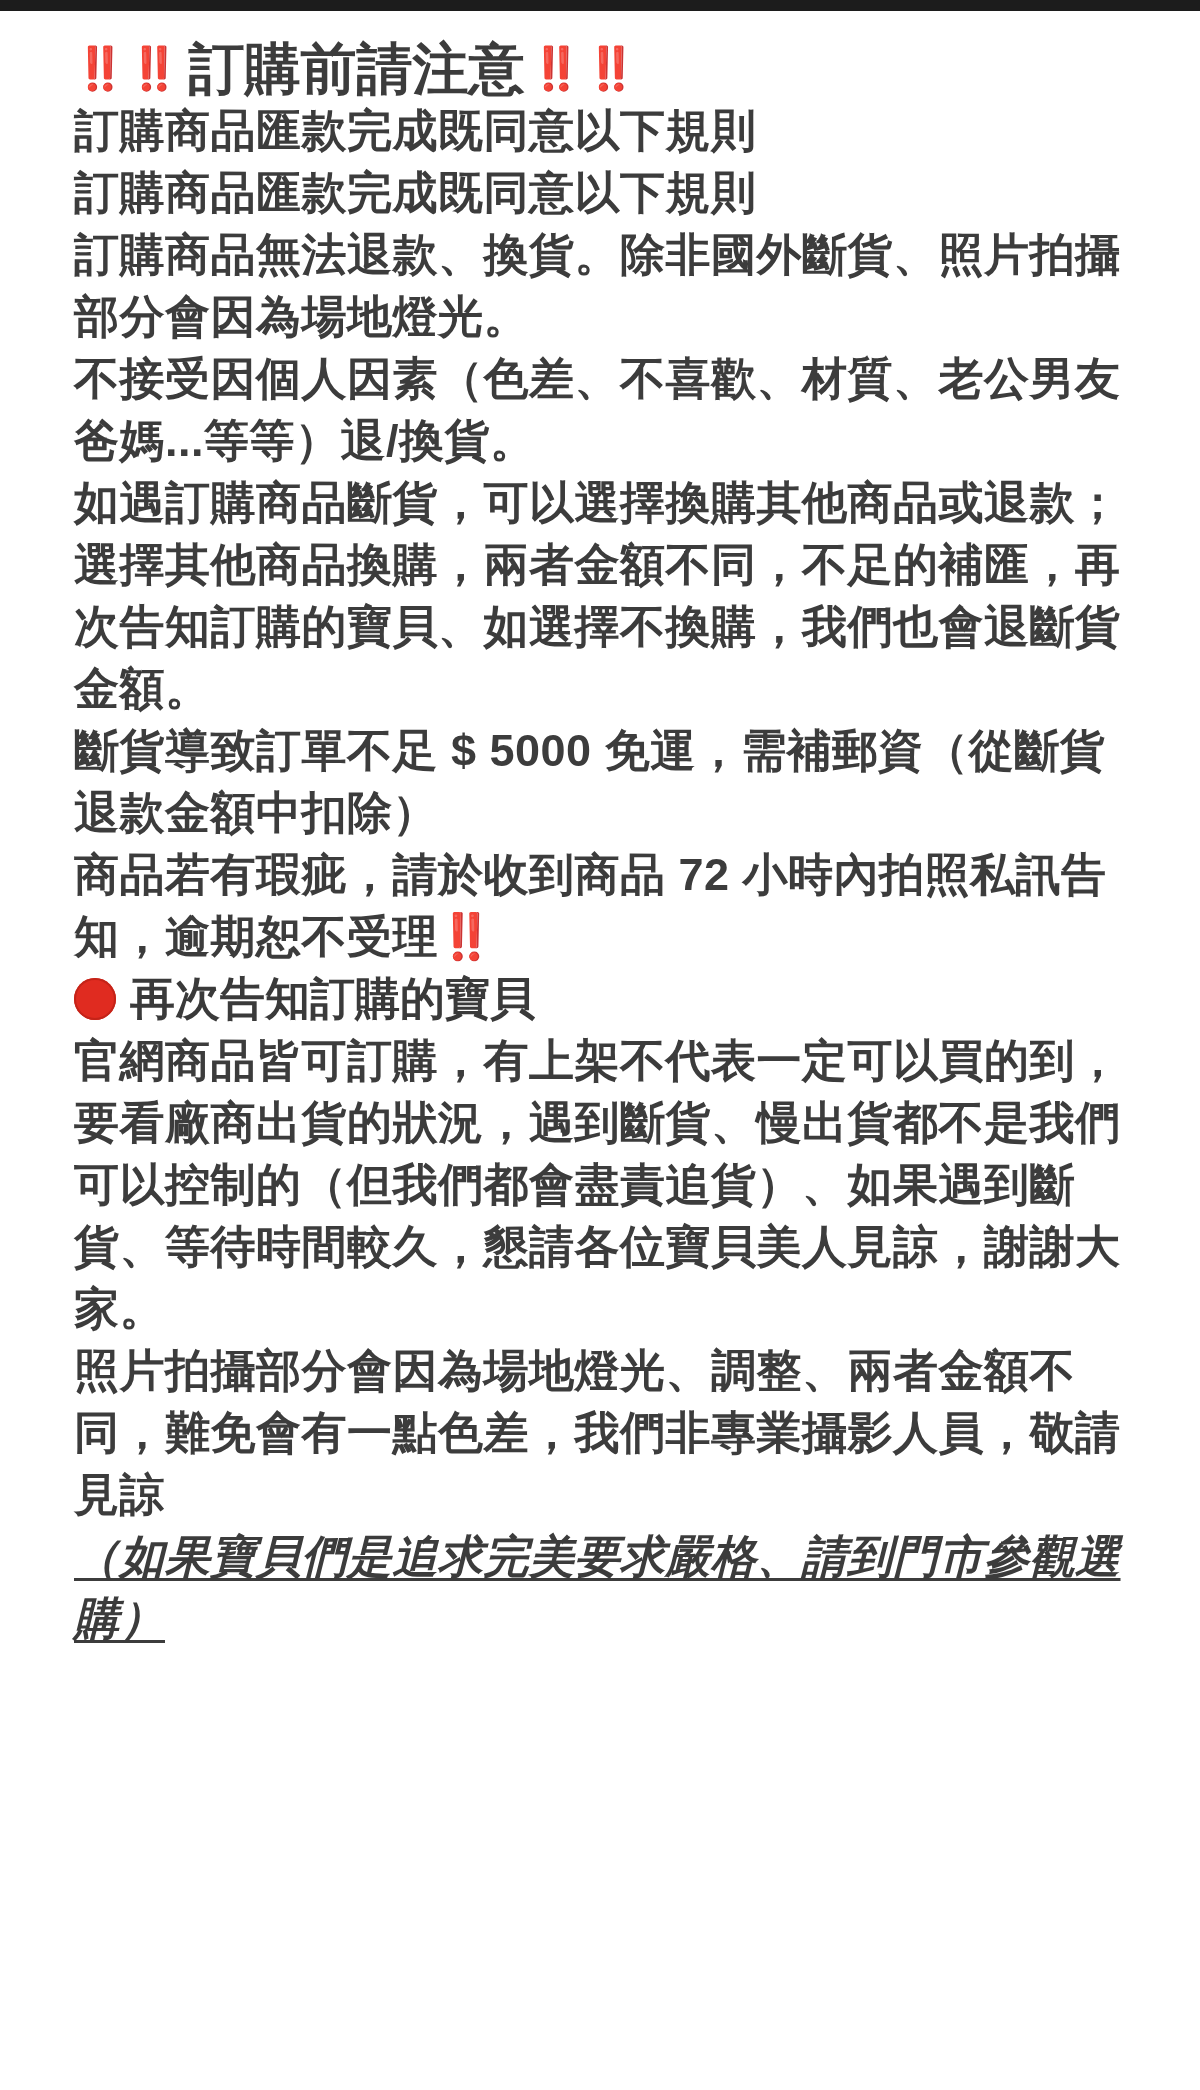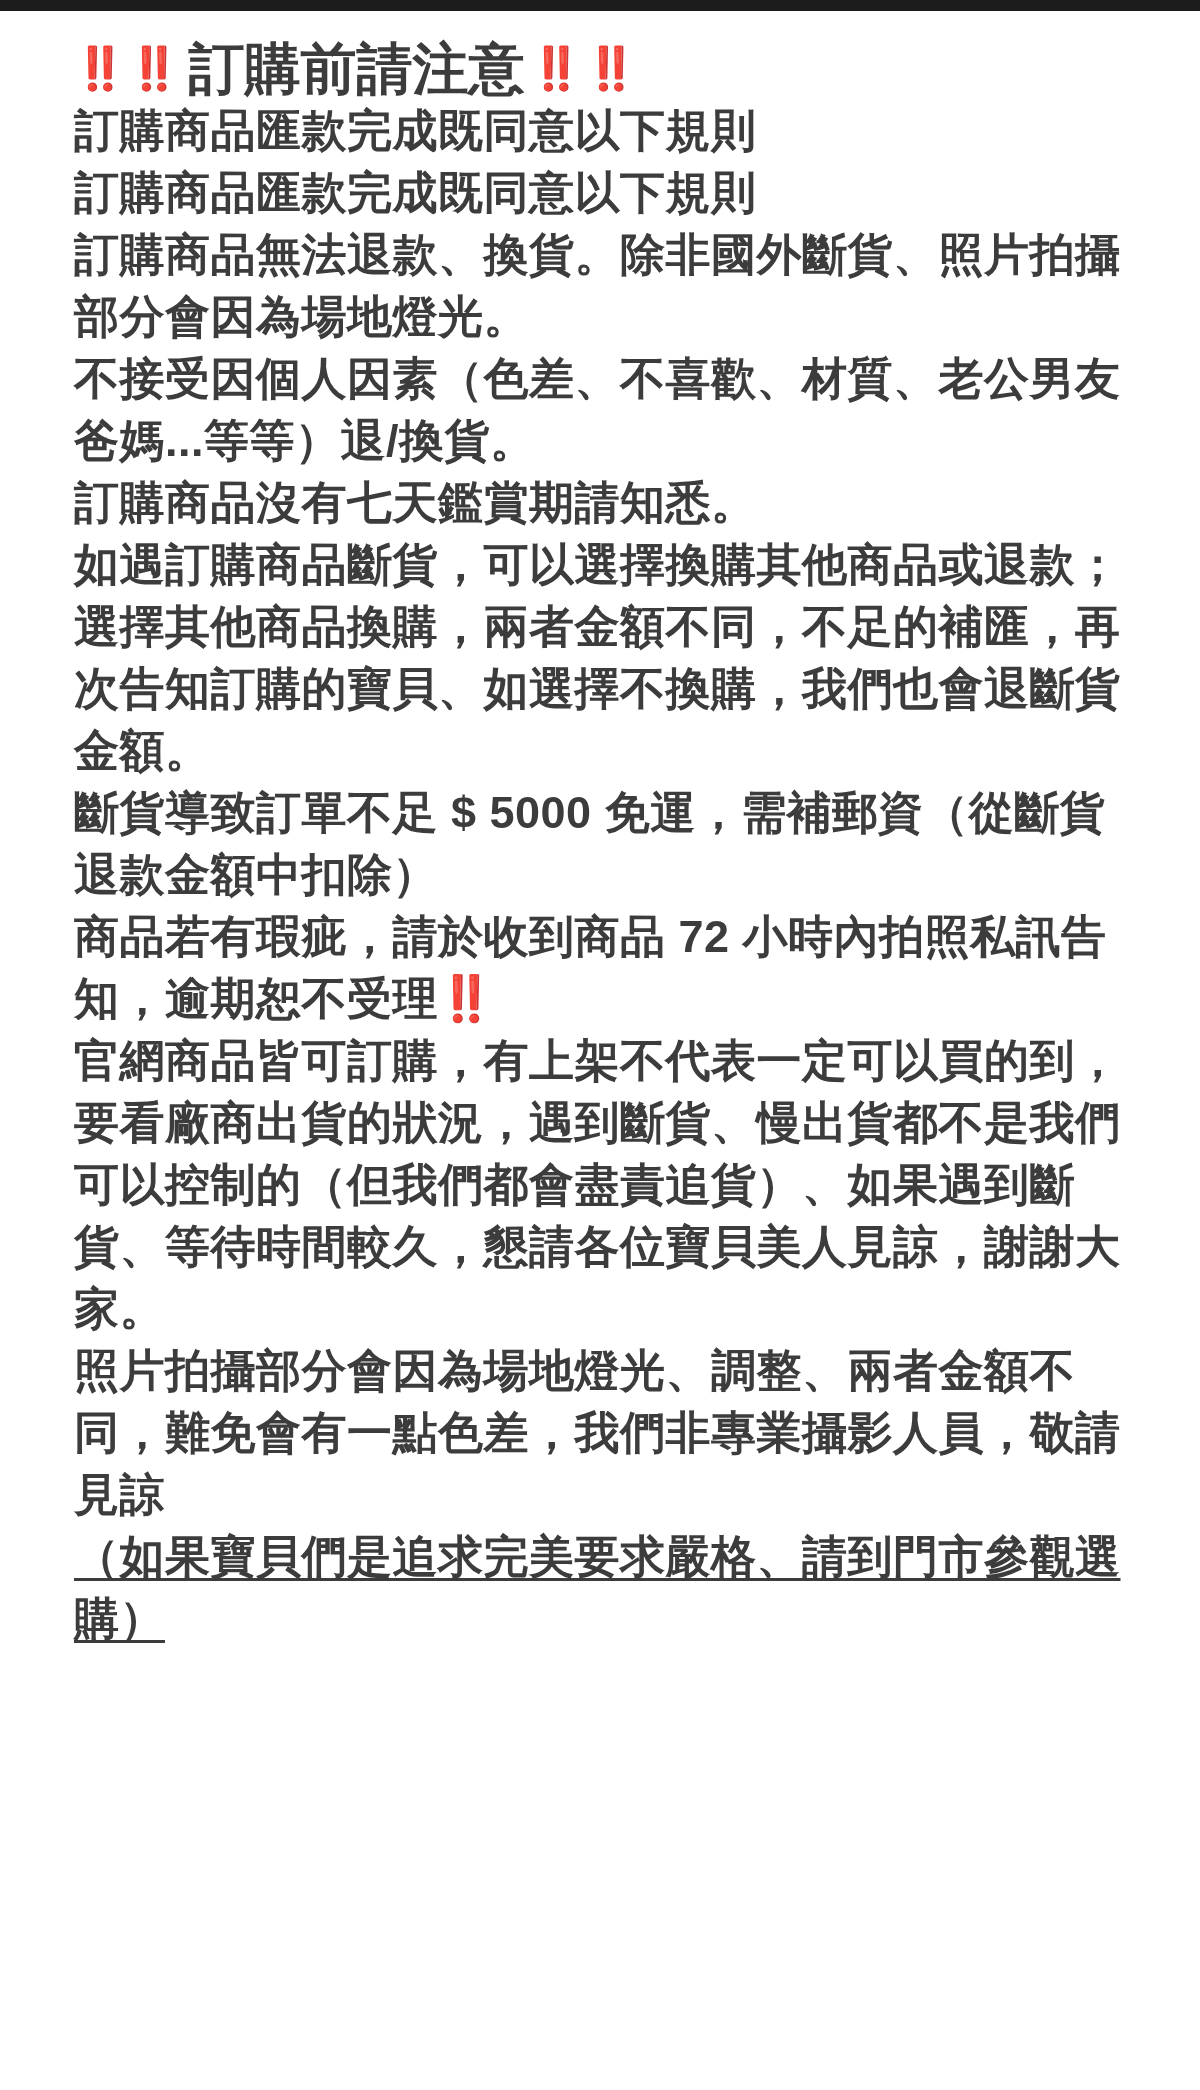--- a/index.html
+++ b/index.html
@@ -41,20 +41,21 @@
     font-size: 45px;
     line-height: 62px;
     letter-spacing: 0.5px;
     color: #3c3c3c;
     font-weight: 700;
     white-space: pre-wrap;
     word-break: break-word;
   }
   .line.indent-paren {
     text-indent: 0;
+    font-style: italic;
   }
   .heading {
     color: #3c3c3c;
     font-weight: 700;
     font-size: 45px;
     line-height: 62px;
     display: flex;
     align-items: center;
     gap: 6px;
   }
@@ -108,26 +109,29 @@
     <div class="heading">
       <span class="bangs">‼️‼️</span>
       <span class="heading-text">訂購前請注意</span>
       <span class="bangs">‼️‼️</span>
     </div>
 
     <div class="line">訂購商品匯款完成既同意以下規則</div>
     <div class="line">訂購商品匯款完成既同意以下規則</div>
     <div class="line">訂購商品無法退款、換貨。除非國外斷貨、照片拍攝部分會因為場地燈光。</div>
     <div class="line">不接受因個人因素（色差、不喜歡、材質、老公男友爸媽...等等）退/換貨。</div>
-    <div class="line">訂購商品沒有七天鑑賞期請知悉。</div>
     <div class="line">如遇訂購商品斷貨，可以選擇換購其他商品或退款；選擇其他商品換購，兩者金額不同，不足的補匯，再次告知訂購的寶貝、如選擇不換購，我們也會退斷貨金額。</div>
     <div class="line">斷貨導致訂單不足 $ 5000 免運，需補郵資（從斷貨退款金額中扣除）</div>
 
     <div class="line"><span>商品若有瑕疵，請於收到商品 72 小時內拍照私訊告知，逾期恕不受理</span><span class="inline-bangs">‼️</span></div>
 
+    <div class="stop-row">
+      <span class="stop-icon"></span>
+      <span>再次告知訂購的寶貝</span>
+    </div>
 
     <div class="line">官網商品皆可訂購，有上架不代表一定可以買的到，要看廠商出貨的狀況，遇到斷貨、慢出貨都不是我們可以控制的（但我們都會盡責追貨）、如果遇到斷貨、等待時間較久，懇請各位寶貝美人見諒，謝謝大家。</div>
     <div class="line">照片拍攝部分會因為場地燈光、調整、兩者金額不同，難免會有一點色差，我們非專業攝影人員，敬請見諒</div>
 
     <div class="line indent-paren"><span class="underline">（如果寶貝們是追求完美要求嚴格、請到門市參觀選購）</span></div>
 
   </div>
 </div>
 
 </body></html>

